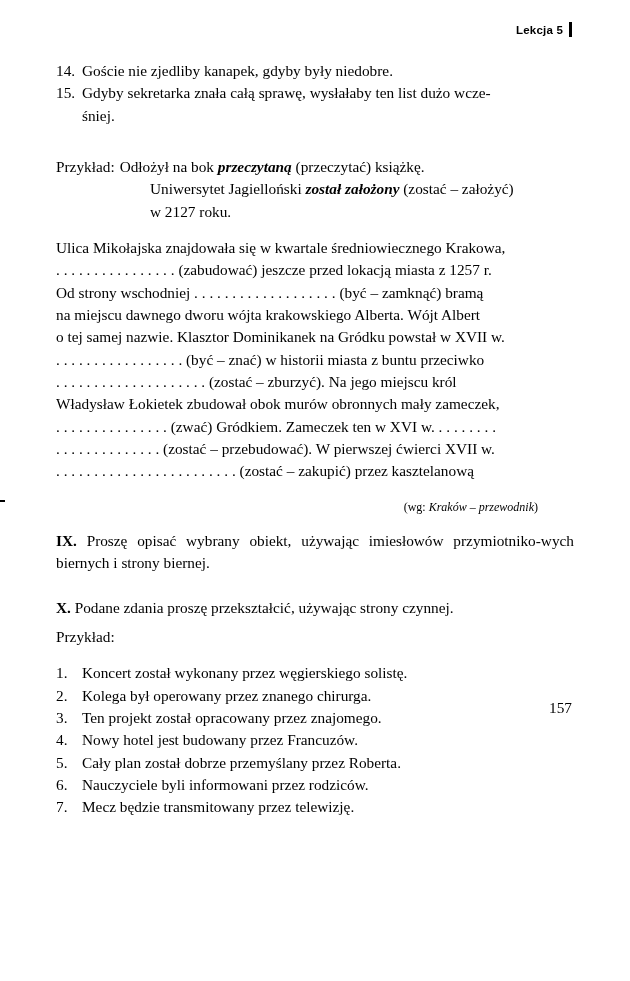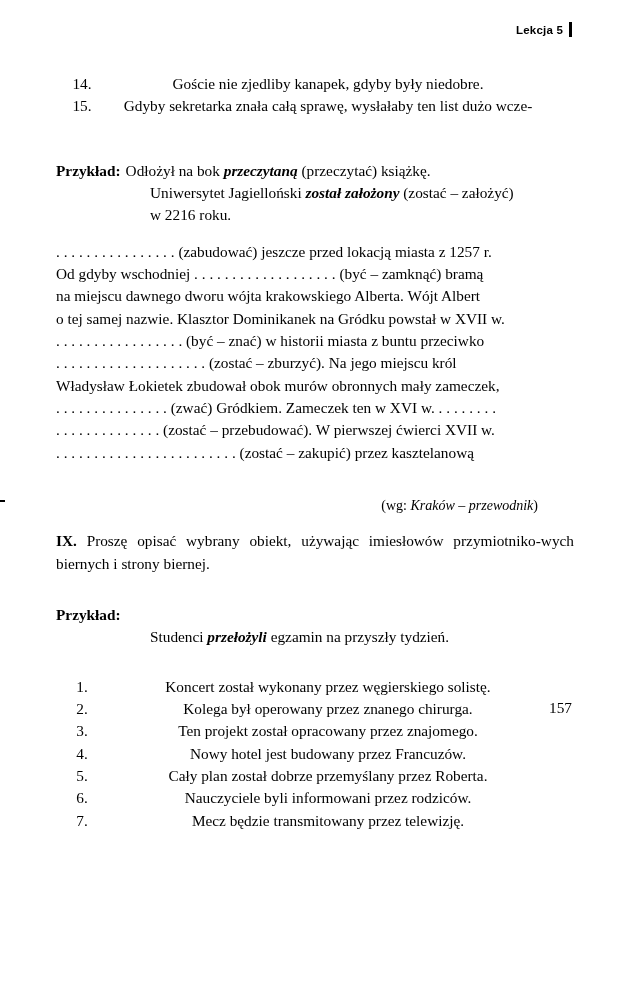--- a/index.html
+++ b/index.html
@@ -46,23 +46,22 @@
     left: 56px;
     width: 518px;
     font-size: 15.3px;
     line-height: 1.46;
     text-align: left;
   }
   p {
     margin: 0;
   }
   .numlist {
-    margin: 13px;
+    margin: 0;
     padding: 0;
-    text-align: center;
   }
   .numlist .li {
     display: flex;
     align-items: flex-start;
   }
   .numlist .num {
     width: 26px;
     flex: 0 0 26px;
   }
   .numlist .txt {
@@ -71,29 +70,29 @@
   .indent-hang {
     padding-left: 26px;
   }
   .sp-lg { height: 22px; }
   .sp-md { height: 14px; }
   .sp-sm { height: 7px; }
   .bold { font-weight: bold; }
   .ital { font-style: italic; }
   .bolditalic { font-weight: bold; font-style: italic; }
   .ex-line { display: flex; }
-  .ex-label { font-weight: bold; flex: 0 0 auto; padding-right: 5px; }
+  .ex-label { font-weight: normal; flex: 0 0 auto; padding-right: 5px; }
   .ex-body { flex: 1; }
   .ex-sub { padding-left: 94px; }
   .ex-sub2 { padding-left: 94px; }
   .justify { text-align: justify; }
   .source {
     text-align: right;
-    font-size: 14px;
-    margin-top: 32px;
+    font-size: 12px;
+    margin-top: 16px;
     padding-right: 36px;
   }
   .source .ital { font-style: italic; }
   .pagenum {
     position: absolute;
     bottom: 28px;
     right: 58px;
     font-size: 15.3px;
     margin-top: 40px;
   }
@@ -122,43 +121,45 @@
 
     <div class="numlist">
       <div class="li">
         <span class="num">14.</span>
         <span class="txt">Goście nie zjedliby kanapek, gdyby były niedobre.</span>
       </div>
       <div class="li">
         <span class="num">15.</span>
         <span class="txt">Gdyby sekretarka znała całą sprawę, wysłałaby ten list dużo wcze-</span>
       </div>
+      <div class="indent-hang">śniej.</div>
     </div>
 
     <div class="sp-lg"></div>
 
 
     <div class="sp-sm"></div>
 
     <div class="ex-line">
       <span class="ex-label">Przykład:</span>
       <span class="ex-body">
         <span>Odłożył na bok </span><span class="bolditalic">przeczytaną</span><span> (przeczytać) książkę.</span>
       </span>
     </div>
     <div class="ex-sub">
       <span>Uniwersytet Jagielloński </span><span class="bolditalic">został założony</span><span> (zostać – założyć)</span>
     </div>
-    <div class="ex-sub2">w 2216 roku.</div>
+    <div class="ex-sub2">w 2127 roku.</div>
 
     <div class="sp-md"></div>
 
     <div>
+      <div>Ulica Mikołajska znajdowała się w kwartale średniowiecznego Krakowa,</div>
       <div>. . . . . . . . . . . . . . . . (zabudować) jeszcze przed lokacją miasta z 1257 r.</div>
-      <div>Od gdyby wschodniej . . . . . . . . . . . . . . . . . . . (być – zamknąć) bramą</div>
+      <div>Od strony wschodniej . . . . . . . . . . . . . . . . . . . (być – zamknąć) bramą</div>
       <div>na miejscu dawnego dworu wójta krakowskiego Alberta. Wójt Albert</div>
       <div>o tej samej nazwie. Klasztor Dominikanek na Gródku powstał w XVII w.</div>
       <div>. . . . . . . . . . . . . . . . . (być – znać) w historii miasta z buntu przeciwko</div>
       <div>. . . . . . . . . . . . . . . . . . . . (zostać – zburzyć). Na jego miejscu król</div>
       <div>Władysław Łokietek zbudował obok murów obronnych mały zameczek,</div>
       <div>. . . . . . . . . . . . . . . (zwać) Gródkiem. Zameczek ten w XVI w. . . . . . . . .</div>
       <div>. . . . . . . . . . . . . . (zostać – przebudować). W pierwszej ćwierci XVII w.</div>
       <div>. . . . . . . . . . . . . . . . . . . . . . . . (zostać – zakupić) przez kasztelanową</div>
     </div>
 
@@ -168,29 +169,30 @@
 
     <div class="sp-md"></div>
 
     <p class="justify">
       <span class="bold">IX.</span>
       <span>Proszę opisać wybrany obiekt, używając imiesłowów przymiotniko-wych biernych i strony biernej.</span>
     </p>
 
     <div class="sp-lg"></div>
 
+    <p>
+      <span class="bold">X.</span>
+      <span>Podane zdania proszę przekształcić, używając strony czynnej.</span>
+    </p>
 
     <div class="sp-sm"></div>
 
     <div class="ex-line">
       <span class="ex-label">Przykład:</span>
     </div>
-    <div class="ex-sub">
-      <span>Studenci </span><span class="bolditalic">przełożyli</span><span> egzamin na przyszły tydzień.</span>
-    </div>
 
     <div class="sp-md"></div>
 
     <div class="numlist">
       <div class="li">
         <span class="num">1.</span>
         <span class="txt">Koncert został wykonany przez węgierskiego solistę.</span>
       </div>
       <div class="li">
         <span class="num">2.</span>

